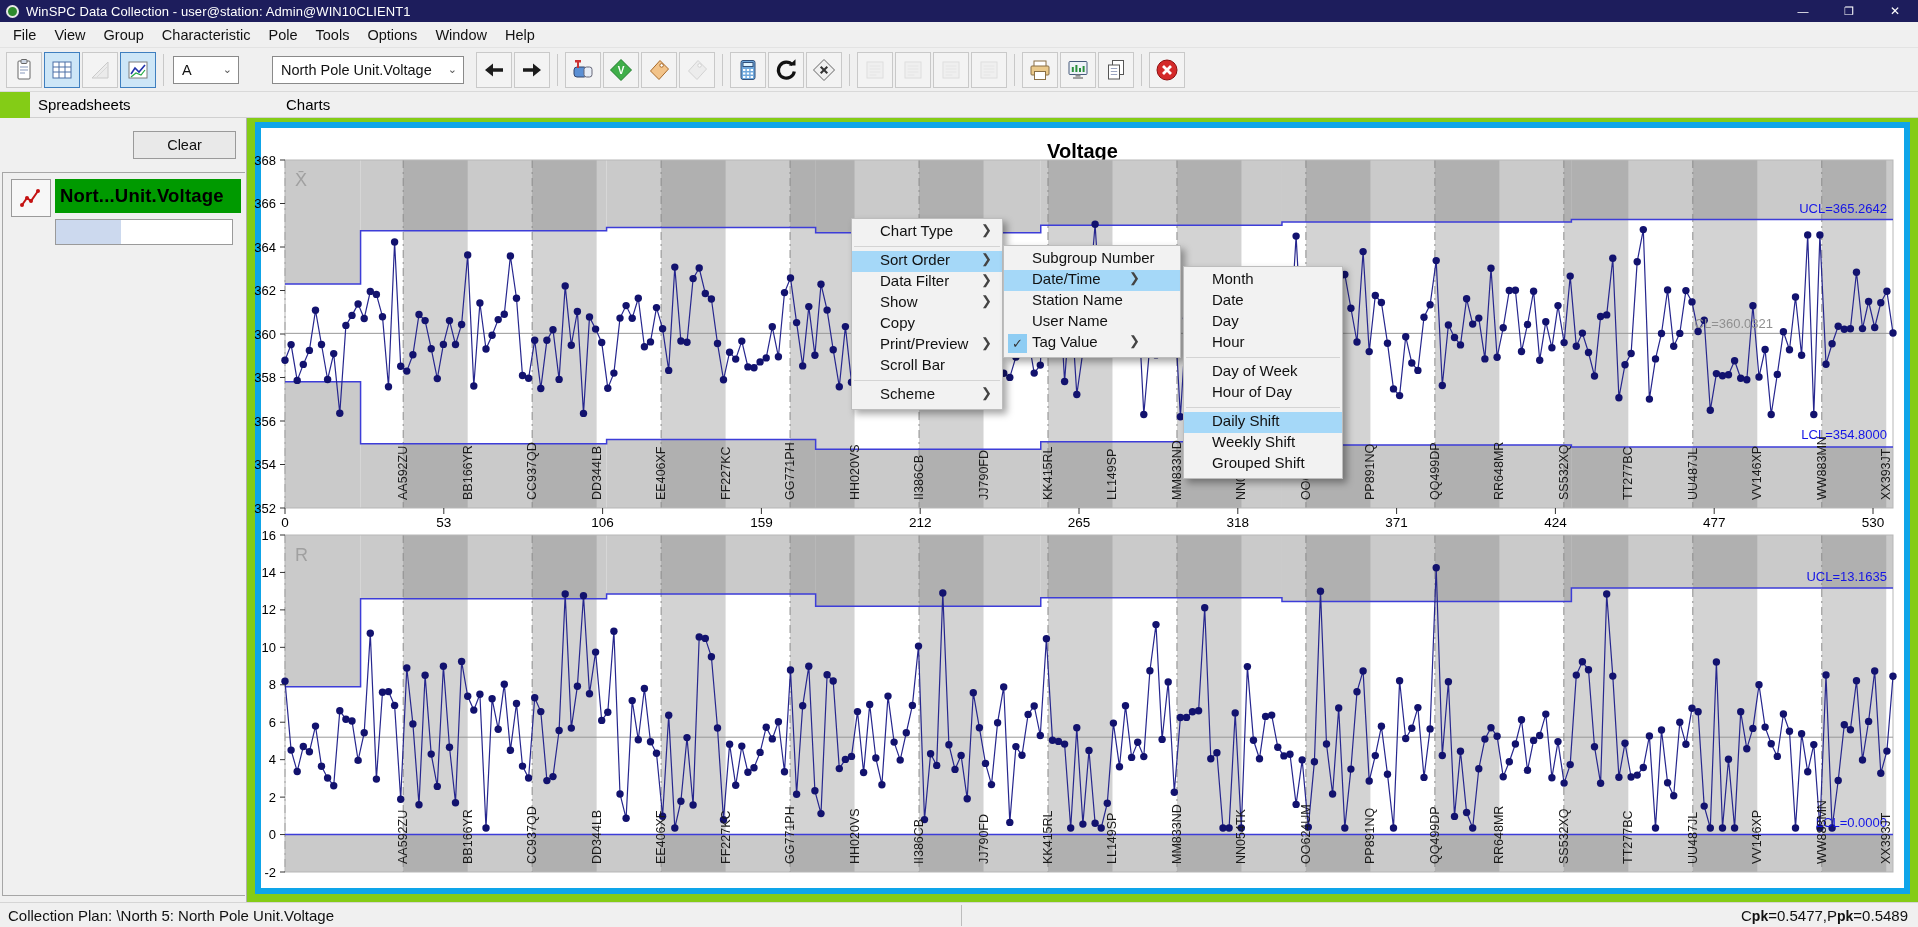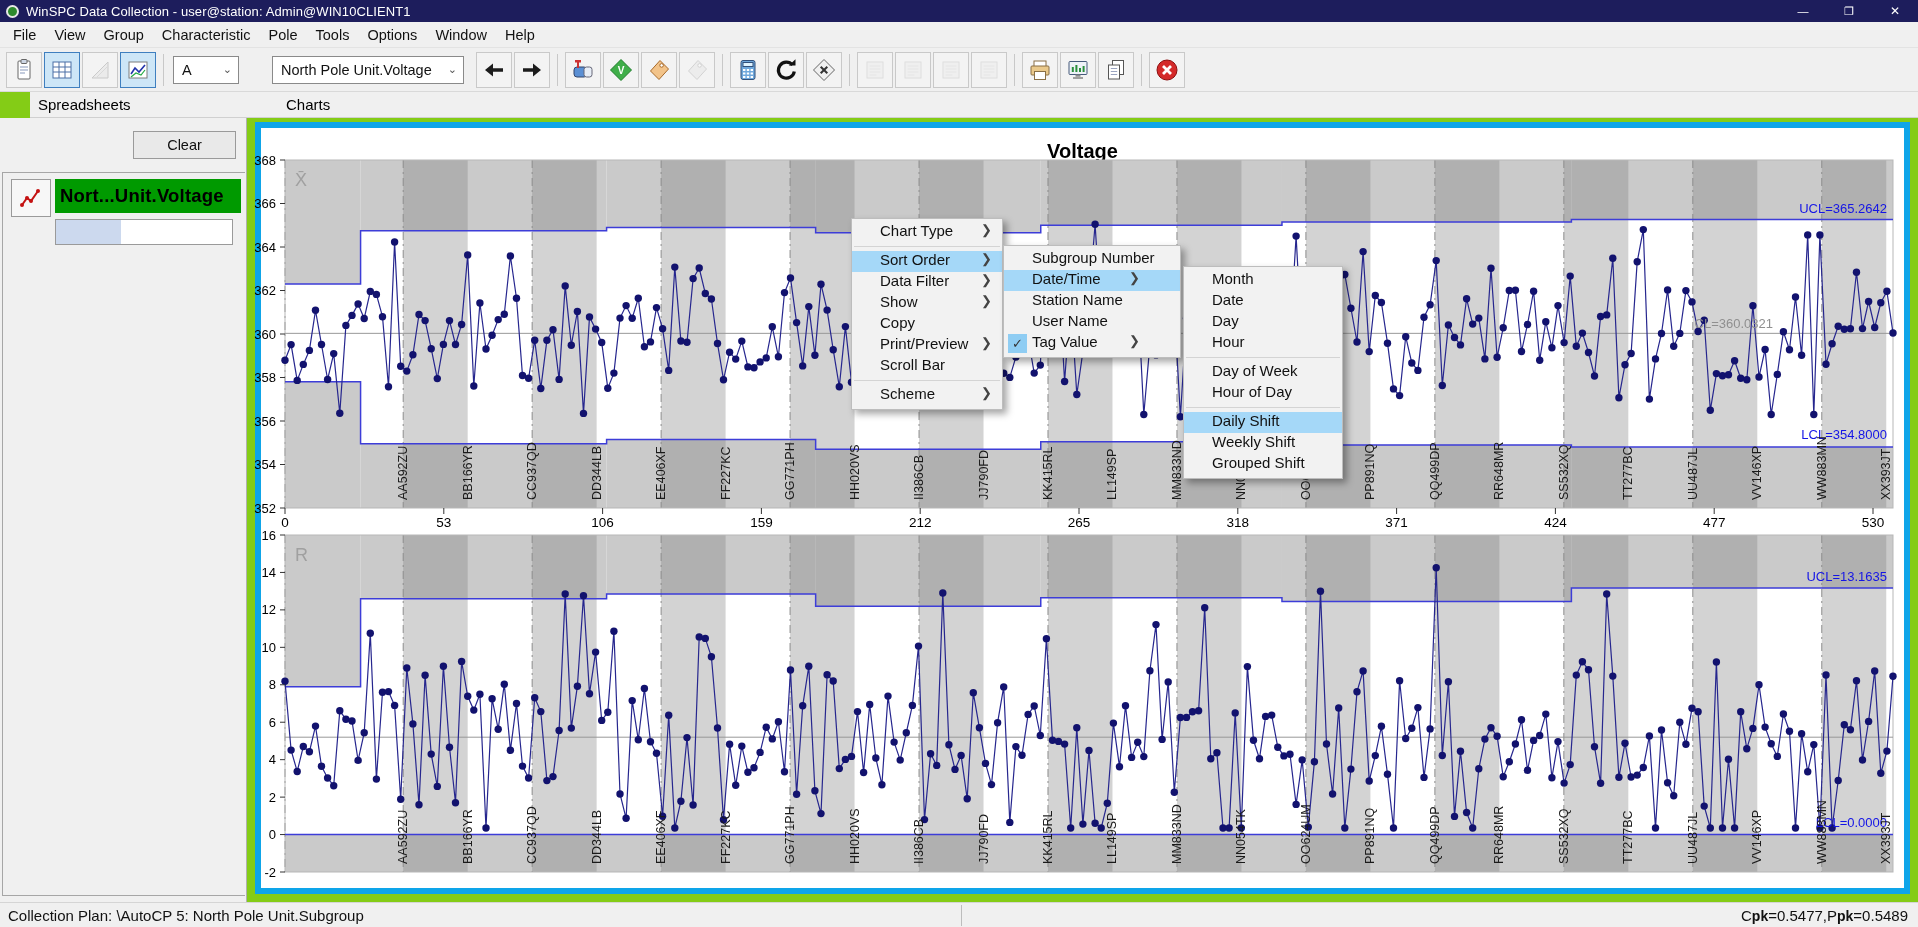--- a/index.html
+++ b/index.html
@@ -1105,21 +1105,21 @@
       </div>
       <div class="row">
         <span class="lbl">Weekly Shift</span>
       </div>
       <div class="row">
         <span class="lbl">Grouped Shift</span>
       </div>
     </div>
 
   <div class="statusbar">
-    <div class="cell cellL">Collection Plan: \AutoCP 5: North Pole Unit.Subgroup</div>
+    <div class="cell cellL">Collection Plan: \North 5: North Pole Unit.Voltage</div>
     <div class="cell cellR">
       <span>C</span>
         <sub>pk</sub>
         <span>=0.5477, </span>
         <span>P</span>
         <sub>pk</sub>
         <span>=0.5489</span>
     </div>
   </div>
 </div>

